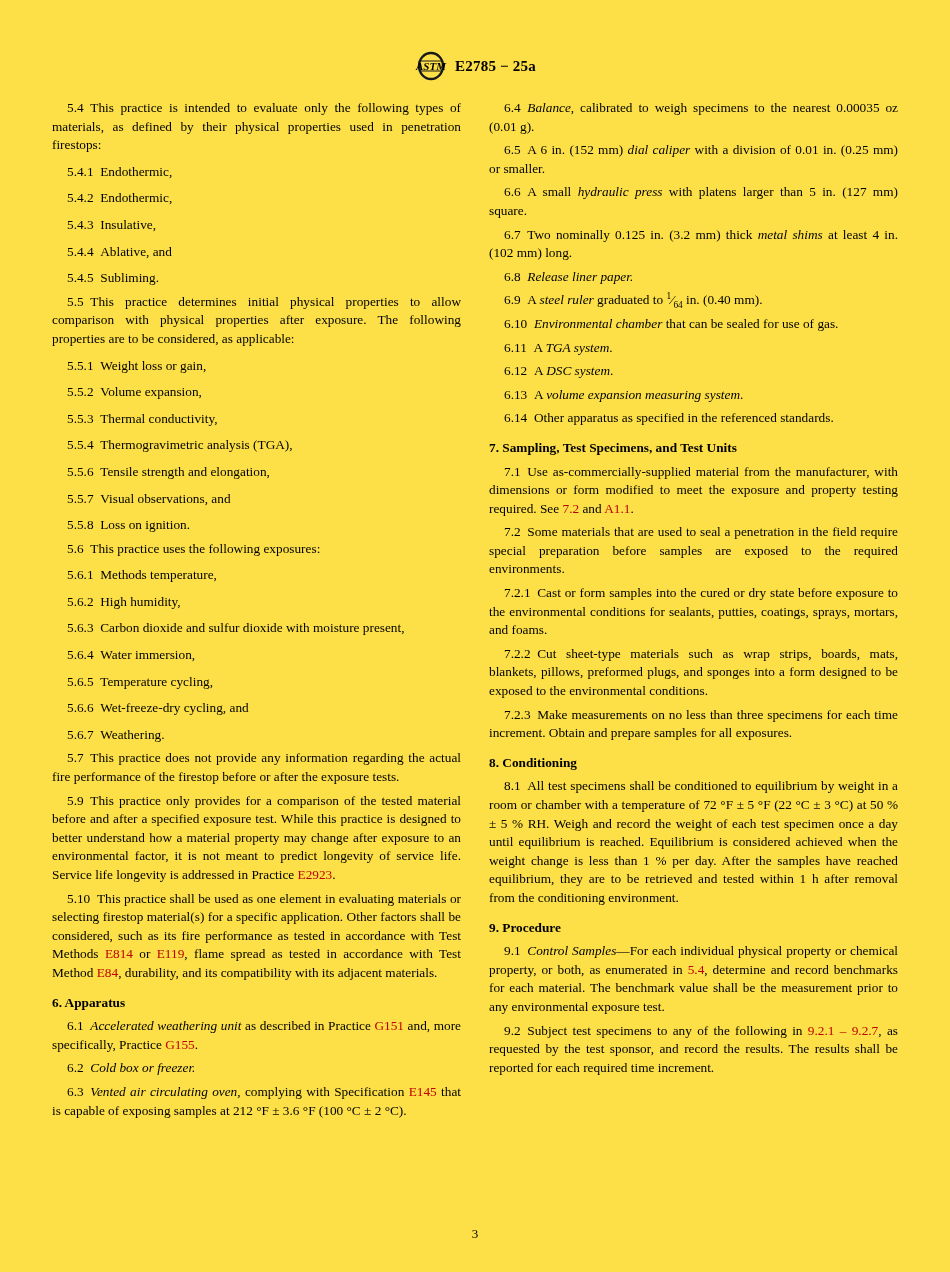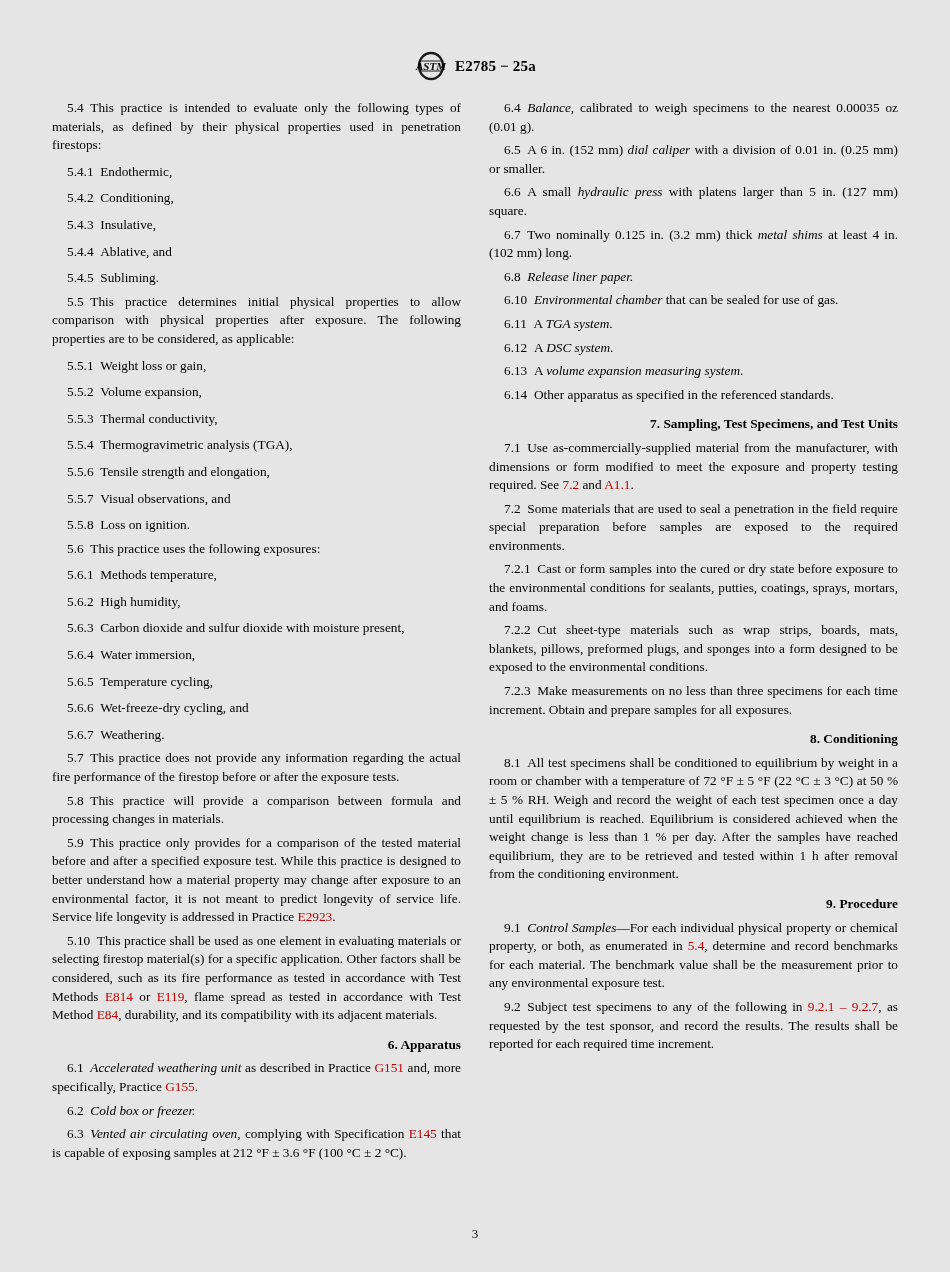--- a/index.html
+++ b/index.html
@@ -8,21 +8,21 @@
     background: #ffffff;
     font-family: "Liberation Serif", serif;
     color: #000;
   }
   .page {
     position: relative;
     width: 950px;
     height: 1272px;
     box-sizing: border-box;
     padding: 50px 52px 0 52px;
-    background: #e5e5e5;
+    background: #fde047;
     overflow: hidden;
   }
   .header {
     display: flex;
     justify-content: center;
     align-items: center;
     gap: 7px;
     height: 32px;
     margin-bottom: 12px;
   }
@@ -41,21 +41,21 @@
     line-height: 18.6px;
     text-align: justify;
   }
   .para { text-indent: 15px; margin-top: 5px; }
   .list-item { text-indent: 15px; margin-top: 8px; }
   .heading {
     font-weight: bold;
     text-indent: 0;
     margin-top: 11px;
     margin-bottom: 5px;
-    text-align: right;
+    text-align: left;
   }
   .it { font-style: italic; }
   .lnk { cursor: pointer; }
   .sup { font-size: 70%; vertical-align: super; line-height: 0; }
   .sub { font-size: 70%; vertical-align: sub; line-height: 0; }
   .footer {
     position: absolute;
     left: 0;
     bottom: 30px;
     width: 100%;
@@ -78,55 +78,55 @@
         <text x="17" y="19" text-anchor="middle" font-family="Liberation Serif, serif" font-style="italic" font-weight="bold" font-size="11" fill="#000">ASTM</text>
       </svg>
     </span>
     <span class="doc-code">E2785 − 25a</span>
   </div>
 
   <div class="columns">
     <div class="column">
         <div class="para"><span>5.4 This practice is intended to evaluate only the following types of materials, as defined by their physical properties used in penetration firestops:</span></div>
         <div class="list-item"><span>5.4.1 Endothermic,</span></div>
-        <div class="list-item"><span>5.4.2 Conditioning,</span></div>
+        <div class="list-item"><span>5.4.2 Endothermic,</span></div>
         <div class="list-item"><span>5.4.3 Insulative,</span></div>
         <div class="list-item"><span>5.4.4 Ablative, and</span></div>
         <div class="list-item"><span>5.4.5 Subliming.</span></div>
         <div class="para"><span>5.5 This practice determines initial physical properties to allow comparison with physical properties after exposure. The following properties are to be considered, as applicable:</span></div>
         <div class="list-item"><span>5.5.1 Weight loss or gain,</span></div>
         <div class="list-item"><span>5.5.2 Volume expansion,</span></div>
         <div class="list-item"><span>5.5.3 Thermal conductivity,</span></div>
         <div class="list-item"><span>5.5.4 Thermogravimetric analysis (TGA),</span></div>
         <div class="list-item"><span>5.5.6 Tensile strength and elongation,</span></div>
         <div class="list-item"><span>5.5.7 Visual observations, and</span></div>
         <div class="list-item"><span>5.5.8 Loss on ignition.</span></div>
         <div class="para"><span>5.6 This practice uses the following exposures:</span></div>
         <div class="list-item"><span>5.6.1 Methods temperature,</span></div>
         <div class="list-item"><span>5.6.2 High humidity,</span></div>
         <div class="list-item"><span>5.6.3 Carbon dioxide and sulfur dioxide with moisture present,</span></div>
         <div class="list-item"><span>5.6.4 Water immersion,</span></div>
         <div class="list-item"><span>5.6.5 Temperature cycling,</span></div>
         <div class="list-item"><span>5.6.6 Wet-freeze-dry cycling, and</span></div>
         <div class="list-item"><span>5.6.7 Weathering.</span></div>
         <div class="para"><span>5.7 This practice does not provide any information regarding the actual fire performance of the firestop before or after the exposure tests.</span></div>
-        <div class="para"><span>5.8 This practice will provide a comparison between formula and processing changes in materials.</span></div>
         <div class="para"><span>5.9 This practice only provides for a comparison of the tested material before and after a specified exposure test. While this practice is designed to better understand how a material property may change after exposure to an environmental factor, it is not meant to predict longevity of service life. Service life longevity is addressed in Practice </span><span class="lnk" style="color: rgb(192, 0, 0);">E2923</span><span>.</span></div>
         <div class="para"><span>5.10 This practice shall be used as one element in evaluating materials or selecting firestop material(s) for a specific application. Other factors shall be considered, such as its fire performance as tested in accordance with Test Methods </span><span class="lnk" style="color: rgb(192, 0, 0);">E814</span><span> or </span><span class="lnk" style="color: rgb(192, 0, 0);">E119</span><span>, flame spread as tested in accordance with Test Method </span><span class="lnk" style="color: rgb(192, 0, 0);">E84</span><span>, durability, and its compatibility with its adjacent materials.</span></div>
         <div class="heading"><span>6. Apparatus</span></div>
         <div class="para"><span>6.1 </span><span class="it">Accelerated weathering unit</span><span> as described in Practice </span><span class="lnk" style="color: rgb(192, 0, 0);">G151</span><span> and, more specifically, Practice </span><span class="lnk" style="color: rgb(192, 0, 0);">G155</span><span>.</span></div>
         <div class="para"><span>6.2 </span><span class="it">Cold box or freezer.</span></div>
         <div class="para"><span>6.3 </span><span class="it">Vented air circulating oven</span><span>, complying with Specification </span><span class="lnk" style="color: rgb(192, 0, 0);">E145</span><span> that is capable of exposing samples at 212 °F ± 3.6 °F (100 °C ± 2 °C).</span></div>
       </div>
     <div class="column">
         <div class="para"><span>6.4 </span><span class="it">Balance</span><span>, calibrated to weigh specimens to the nearest 0.00035 oz (0.01 g).</span></div>
         <div class="para"><span>6.5 A 6 in. (152 mm) </span><span class="it">dial caliper</span><span> with a division of 0.01 in. (0.25 mm) or smaller.</span></div>
         <div class="para"><span>6.6 A small </span><span class="it">hydraulic press</span><span> with platens larger than 5 in. (127 mm) square.</span></div>
         <div class="para"><span>6.7 Two nominally 0.125 in. (3.2 mm) thick </span><span class="it">metal shims</span><span> at least 4 in. (102 mm) long.</span></div>
         <div class="para"><span>6.8 </span><span class="it">Release liner paper.</span></div>
+        <div class="para"><span>6.9 A </span><span class="it">steel ruler</span><span> graduated to </span><span class="sup">1</span><span>⁄</span><span class="sub">64</span><span> in. (0.40 mm).</span></div>
         <div class="para"><span>6.10 </span><span class="it">Environmental chamber</span><span> that can be sealed for use of gas.</span></div>
         <div class="para"><span>6.11 A </span><span class="it">TGA system</span><span>.</span></div>
         <div class="para"><span>6.12 A </span><span class="it">DSC system</span><span>.</span></div>
         <div class="para"><span>6.13 A </span><span class="it">volume expansion measuring system</span><span>.</span></div>
         <div class="para"><span>6.14 Other apparatus as specified in the referenced standards.</span></div>
         <div class="heading"><span>7. Sampling, Test Specimens, and Test Units</span></div>
         <div class="para"><span>7.1 Use as-commercially-supplied material from the manufacturer, with dimensions or form modified to meet the exposure and property testing required. See </span><span class="lnk" style="color: rgb(192, 0, 0);">7.2</span><span> and </span><span class="lnk" style="color: rgb(192, 0, 0);">A1.1</span><span>.</span></div>
         <div class="para"><span>7.2 Some materials that are used to seal a penetration in the field require special preparation before samples are exposed to the required environments.</span></div>
         <div class="para"><span>7.2.1 Cast or form samples into the cured or dry state before exposure to the environmental conditions for sealants, putties, coatings, sprays, mortars, and foams.</span></div>
         <div class="para"><span>7.2.2 Cut sheet-type materials such as wrap strips, boards, mats, blankets, pillows, preformed plugs, and sponges into a form designed to be exposed to the environmental conditions.</span></div>

